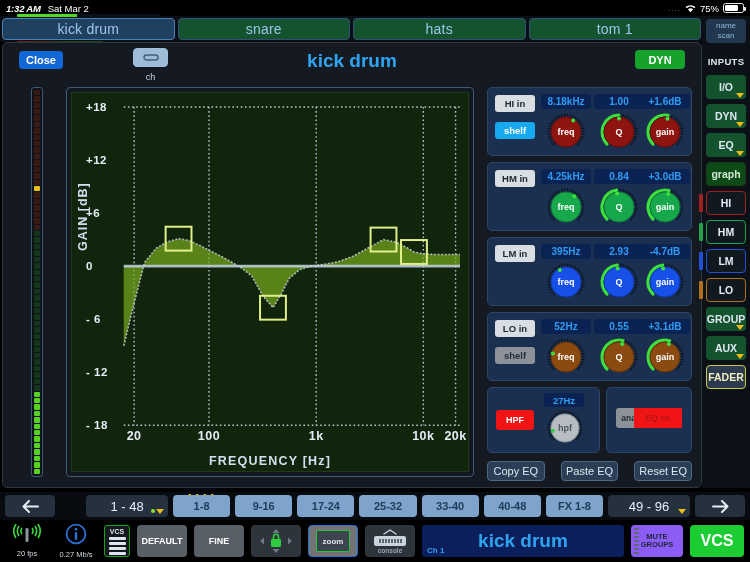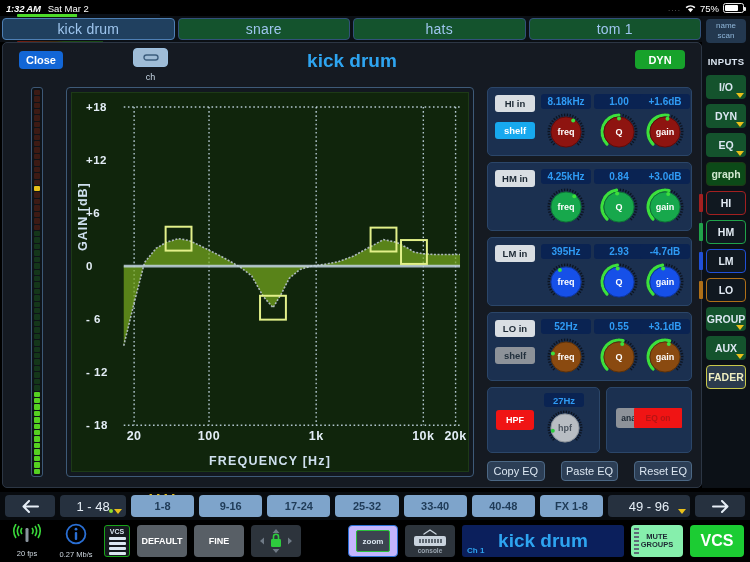--- a/index.html
+++ b/index.html
@@ -208,21 +208,21 @@
     background:#080b0f; display:flex; align-items:center; gap:5px; padding:0 5px;
   }
   .navarrow {
     width:50px; height:22px; background:#26313f; border-radius:4px;
     display:flex; align-items:center; justify-content:center; color:#e6eef6; font-size:14px;
   }
   .navwide {
     position:relative; height:22px; background:#26313f; border-radius:4px;
     color:#e6eef6; font-size:13px; display:flex; align-items:center; justify-content:center;
   }
-  .navwide.w1 { width:66px; } .navwide.w2 { width:82px; } .navwide.w3 { width:88px; }
+  .navwide.w1 { width:82px;margin-left:26px; } .navwide.w2 { width:82px; } .navwide.w3 { width:88px; }
   .navwide .dot { position:absolute; right:13px; bottom:4px; width:4px; height:4px; border-radius:50%;
     background:#8ede2a; }
   .navwide .caret { position:absolute; right:4px; bottom:3px; width:0; height:0;
     border-left:4px solid transparent; border-right:4px solid transparent; border-top:5px solid #e9c01a; }
   .navbank {
     position:relative; height:22px; flex:1 1 0; background:#7ea4cb; border-radius:4px;
     color:#1f3b57; font-size:11px; font-weight:bold;
     display:flex; align-items:center; justify-content:center;
   }
   .navbank .dash {
@@ -243,38 +243,38 @@
     display:flex; flex-direction:column; align-items:center; justify-content:flex-start; padding-top:2px; gap:2px;
   }
   .vcsicon b { color:#d6e3ef; font-size:7px; line-height:7px; }
   .vcsicon i { display:block; width:17px; height:3px; background:#dbe6f1; border-radius:1px; }
   .tbtn {
     width:50px; height:32px; background:#585f66; border-radius:4px;
     color:#fff; font-size:9px; font-weight:bold;
     display:flex; align-items:center; justify-content:center;
   }
   .tbtn.dk { background:#2d343c; }
-  .tbtn.zoom { background:#c4b5fd; border:1.5px solid #2a6fd4; position:relative;margin-left:40px; }
+  .tbtn.zoom { background:#737373; border:1.5px solid #2a6fd4; position:relative; }
   .tbtn.zoom .inner {
     width:34px; height:22px; border:1.5px solid #29c03b; background:#3c4450; border-radius:2px;
     display:flex; align-items:center; justify-content:center; color:#dbe6f1; font-size:8px; font-weight:bold;
   }
   .tbtn.console { background:#2d343c; flex-direction:column; gap:1px; }
   .kbd { width:32px; height:10px; background:#c9d3dd; border-radius:2px;
     display:flex; align-items:center; justify-content:center; gap:1px; }
   .kbd i { display:block; width:2px; height:4px; background:#5d6771; }
   .console-lbl { color:#9aa5b0; font-size:6.5px; }
   .chname {
     position:relative; flex:1 1 auto; height:32px; background:#0b1f5c; border-radius:3px;
     display:flex; align-items:center; justify-content:center;
     color:#2ea4f0; font-size:19px; font-weight:bold;
   }
   .chname .chn { position:absolute; left:5px; bottom:2px; color:#2ea4f0; font-size:8px; font-weight:bold; }
   .mutegroups {
-    width:52px; height:32px; background:#86efac; border-radius:4px; position:relative;
+    width:52px; height:32px; background:#8b5cf6; border-radius:4px; position:relative;
     display:flex; align-items:center; justify-content:center;
     color:#1d2833; font-size:7.5px; font-weight:bold; line-height:8px; text-align:center;
   }
   .mutegroups .pins { position:absolute; left:3px; top:3px; bottom:3px; width:5px;
     display:flex; flex-direction:column; justify-content:space-between; }
   .mutegroups .pins i { display:block; width:5px; height:2px; background:#5e6a76; }
   .vcsbtn {
     width:54px; height:32px; background:#1ccc33; border-radius:4px;
     color:#fff; font-size:16px; font-weight:bold;
     display:flex; align-items:center; justify-content:center;

